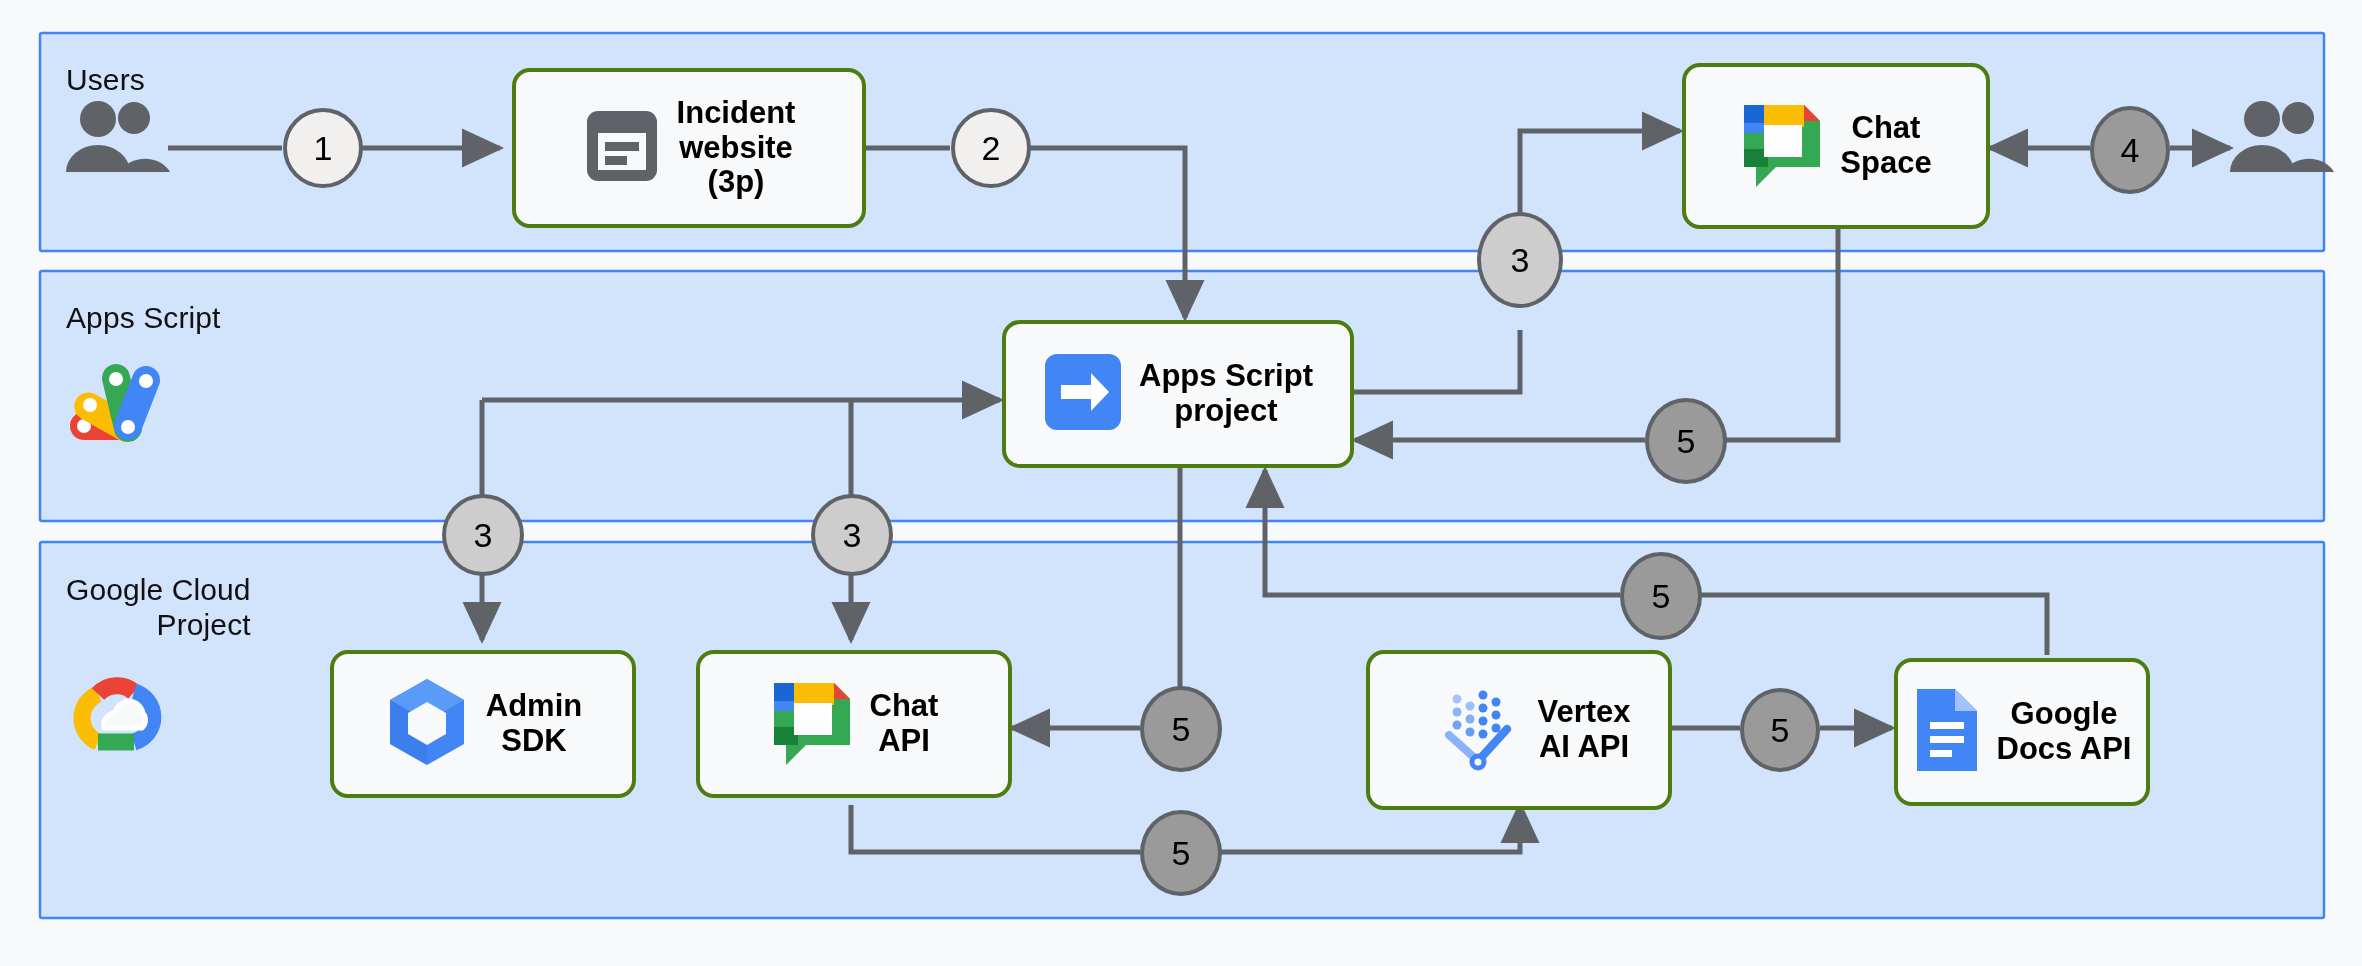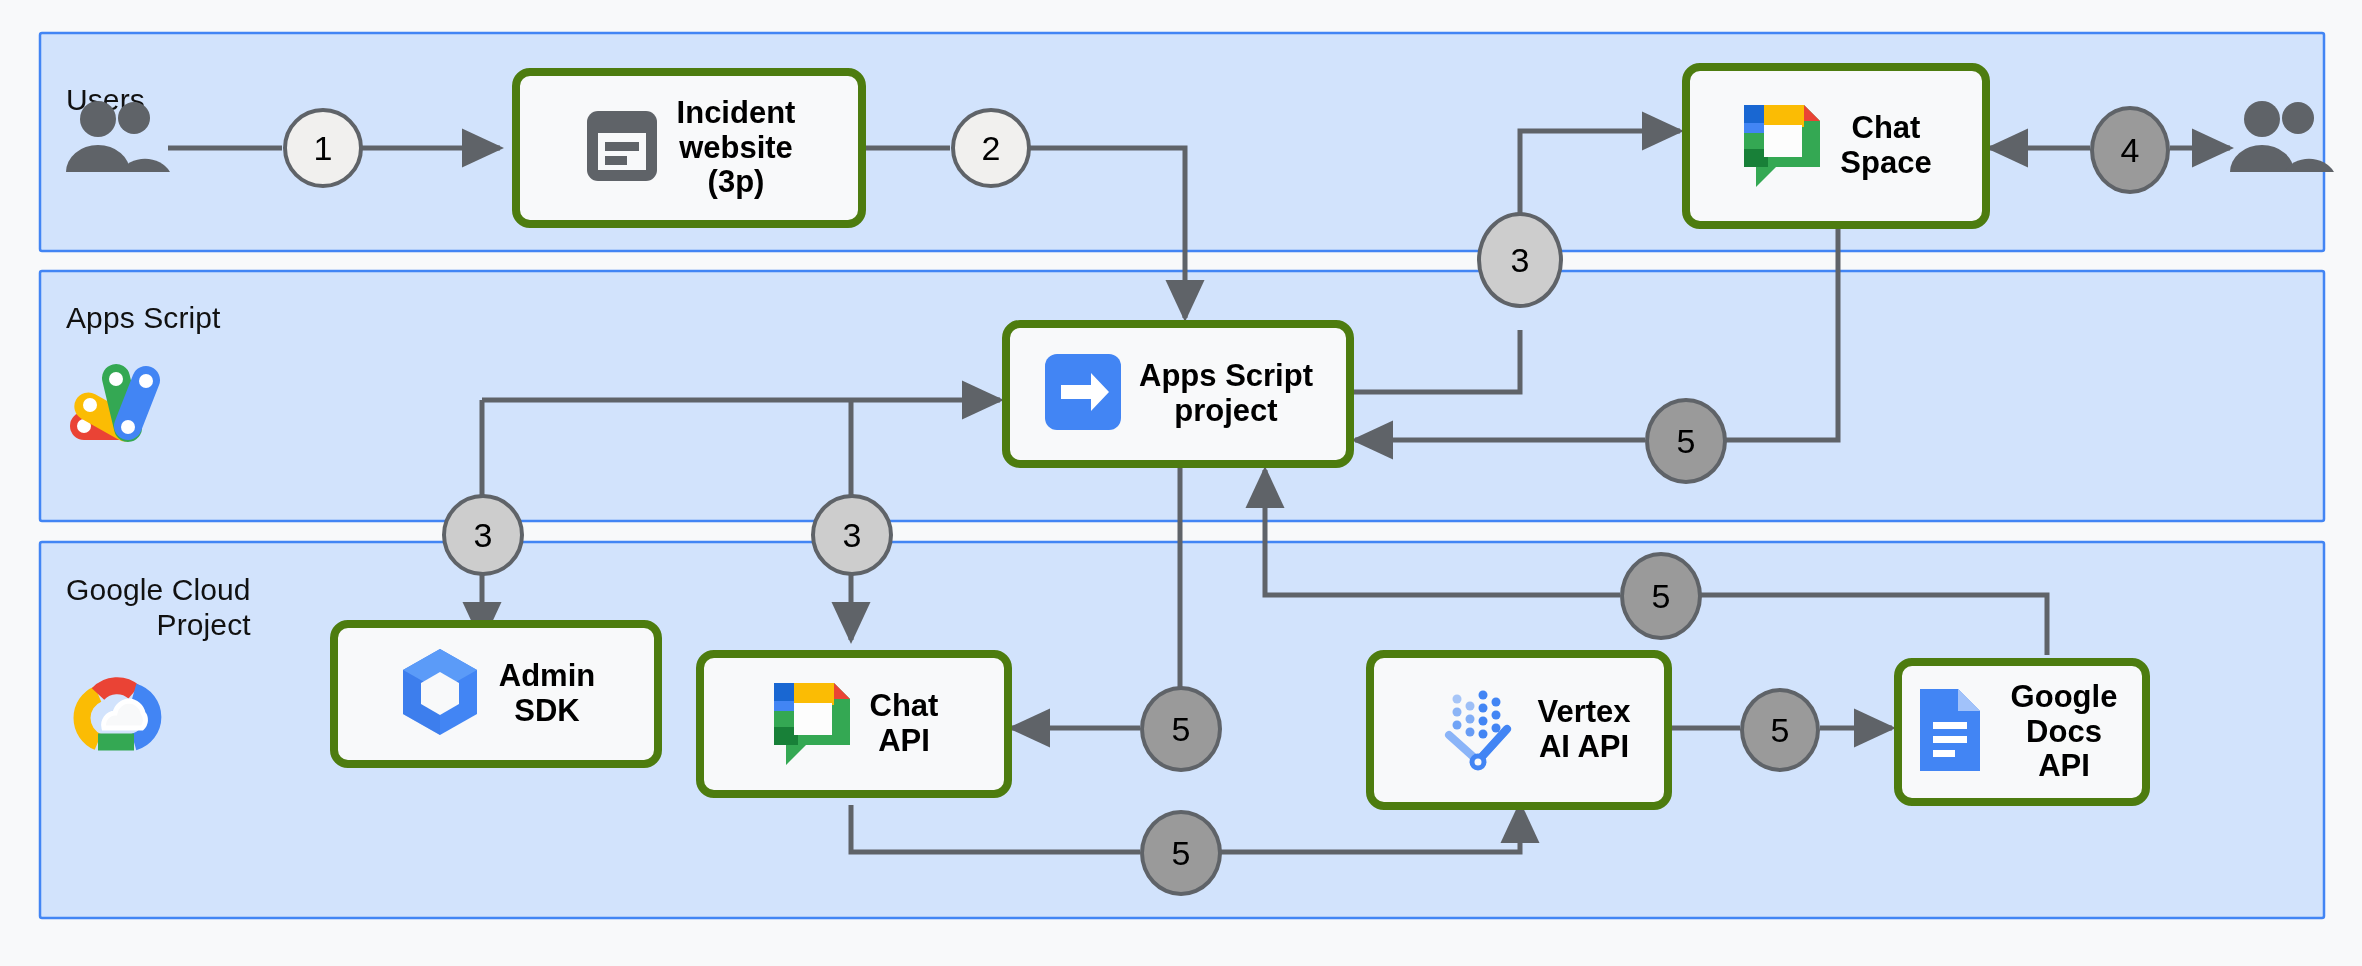--- a/index.html
+++ b/index.html
@@ -18,21 +18,21 @@
     color: #111;
     font-family: "Liberation Sans", sans-serif;
     white-space: pre-line;
     line-height: 1.18;
     letter-spacing: 0.1px;
   }
 
   .node {
     position: absolute;
     background: #f8f9fa;
-    border: 8px solid #4d7c0f;
+    border: 4px solid #4d7c0f;
     border-radius: 18px;
     display: flex;
     align-items: center;
     justify-content: center;
     gap: 16px;
     padding: 0 14px;
   }
   .node-label {
     font-size: 31px;
     font-weight: bold;
@@ -107,21 +107,21 @@
       <path d="M1220,852 L1520,852 L1520,805" marker-end="url(#ah)"></path>
 
       <path d="M1672,728 L1740,728"></path>
       <path d="M1820,728 L1892,728" marker-end="url(#ah)"></path>
 
       <path d="M2047,655 L2047,595 L1700,595"></path>
       <path d="M1620,595 L1265,595 L1265,470" marker-end="url(#ah)"></path>
     </g>
   </svg>
 
-  <div class="band-label" style="left:66px; top:62px;margin-top:20px;">Users</div>
+  <div class="band-label" style="left:66px; top:62px;">Users</div>
 
   <div class="band-label" style="left:66px; top:300px;">Apps Script</div>
 
   <div class="band-label" style="left:66px; top:572px;text-align:right;">Google Cloud
 Project</div>
 
   <div class="actor" style="left:62px; top:352px;">
     <svg width="104" height="92" viewBox="0 0 104 92">
       <g stroke-linecap="round">
         <line x1="22" y1="74" x2="64" y2="74" stroke="#ea4335" stroke-width="28"></line>
@@ -202,21 +202,21 @@
     <span class="node-icon">
       <svg width="80" height="80" viewBox="0 0 80 80">
         <rect x="2" y="2" width="76" height="76" rx="12" fill="#4285f4"></rect>
         <path d="M18,33 h30 v-12 l18,19 l-18,19 v-12 h-30 z" fill="#fff"></path>
       </svg>
     </span>
     <span class="node-label">Apps Script
 project</span>
   </div>
 
-  <div class="node" style="left:330px; top:620px; width:332px; height:148px;">
+  <div class="node" style="left:330px; top:650px; width:306px; height:148px;">
     <span class="node-icon">
       <svg width="86" height="92" viewBox="0 0 86 92">
         <path d="M43,3 L80,24 V68 L43,89 L6,68 V24 Z" fill="#4285f4"></path>
         <path d="M43,3 L80,24 L43,45 L6,24 Z" fill="#5b9bf8"></path>
         <path d="M6,68 L43,89 L43,45 L6,24 Z" fill="#3b78e7" opacity="0.55"></path>
         <path d="M43,26 L62,37 V58 L43,69 L24,58 V37 Z" fill="#f8f9fa"></path>
       </svg>
     </span>
     <span class="node-label">Admin
 SDK</span>

